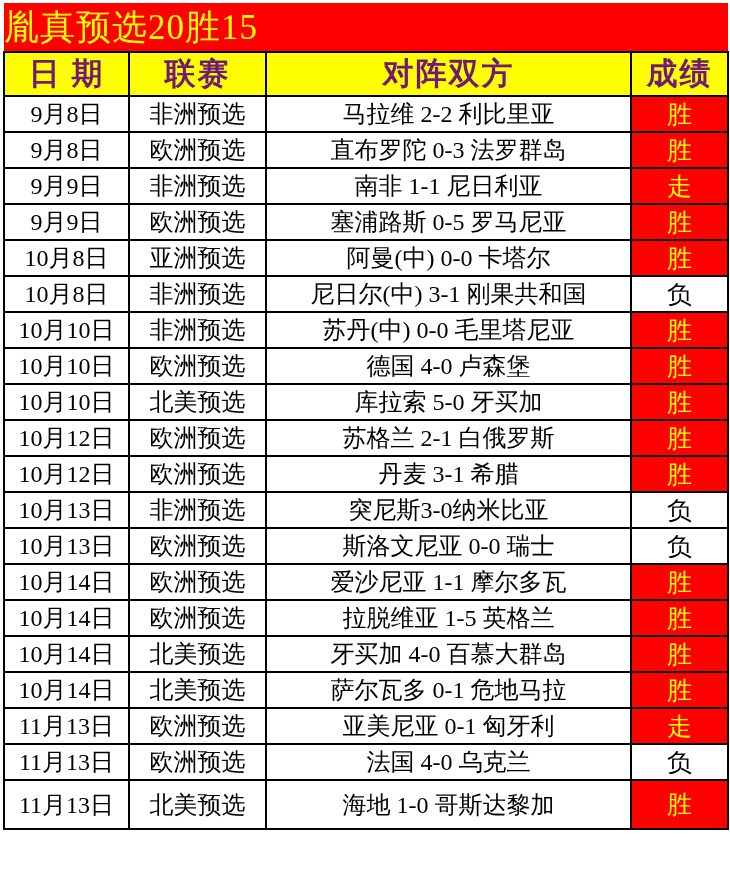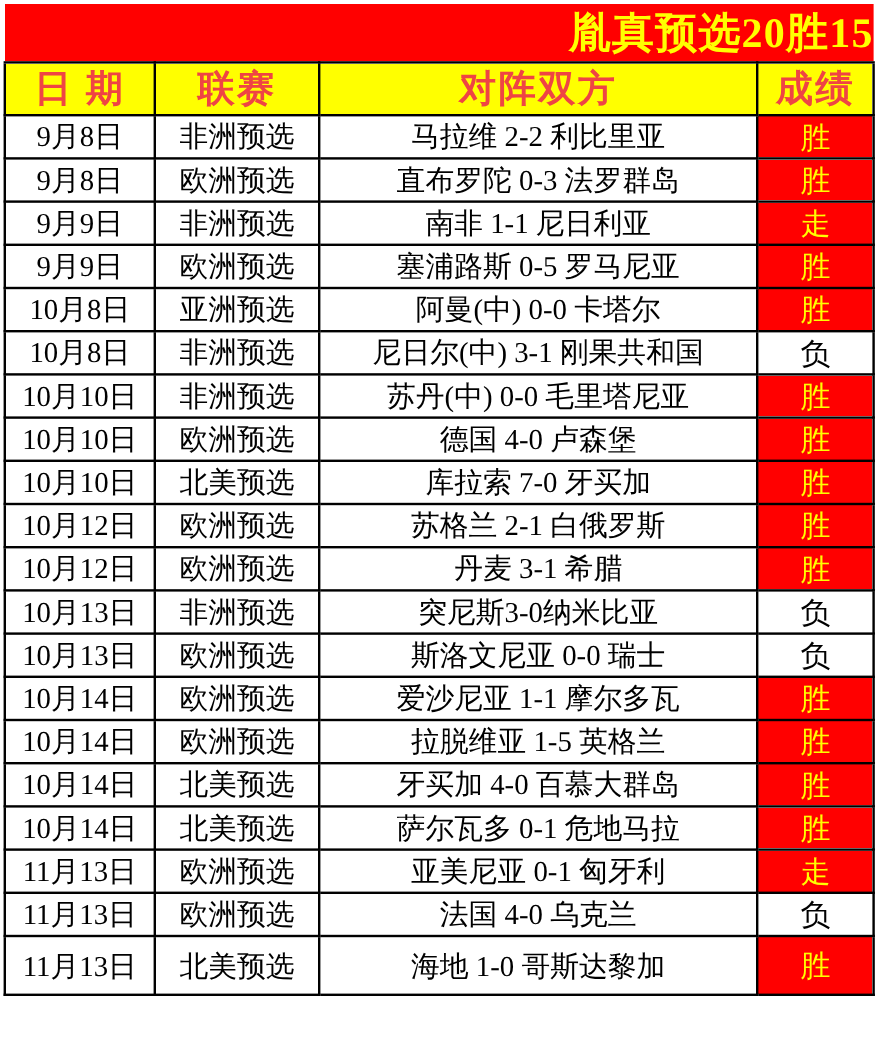--- a/index.html
+++ b/index.html
@@ -21,38 +21,38 @@
     table-layout: fixed;
     width: 724px;
   }
   
   td.title-cell {
     border: none;
     border-bottom: 2px solid #000;
     background: #ff0000;
     color: #ffff00;
     font-size: 35px;
-    font-weight: bold;
-    text-align: right;
+    font-weight: normal;
+    text-align: left;
     vertical-align: middle;
     height: 48px;
     letter-spacing: 1px;
     margin-top: 44px;
   }
   th, td {
     border: 2px solid #000;
     text-align: center;
     vertical-align: middle;
     padding: 0;
     overflow: hidden;
     white-space: nowrap;
   }
   th.hdr {
     background: #ffff00;
-    color: #ef4444;
+    color: #701a75;
     font-size: 31px;
     font-weight: bold;
     height: 38px;
     letter-spacing: 2px;
     margin-left: 12px;
   }
   tbody td {
     background: #ffffff;
     color: #000000;
     font-size: 24px;
@@ -140,21 +140,21 @@
   </tr>
         <tr>
     <td>10月10日</td>
     <td>欧洲预选</td>
     <td>德国 4-0 卢森堡</td>
     <td class="result-win">胜</td>
   </tr>
         <tr>
     <td>10月10日</td>
     <td>北美预选</td>
-    <td>库拉索 7-0 牙买加</td>
+    <td>库拉索 5-0 牙买加</td>
     <td class="result-win">胜</td>
   </tr>
         <tr>
     <td>10月12日</td>
     <td>欧洲预选</td>
     <td>苏格兰 2-1 白俄罗斯</td>
     <td class="result-win">胜</td>
   </tr>
         <tr>
     <td>10月12日</td>

